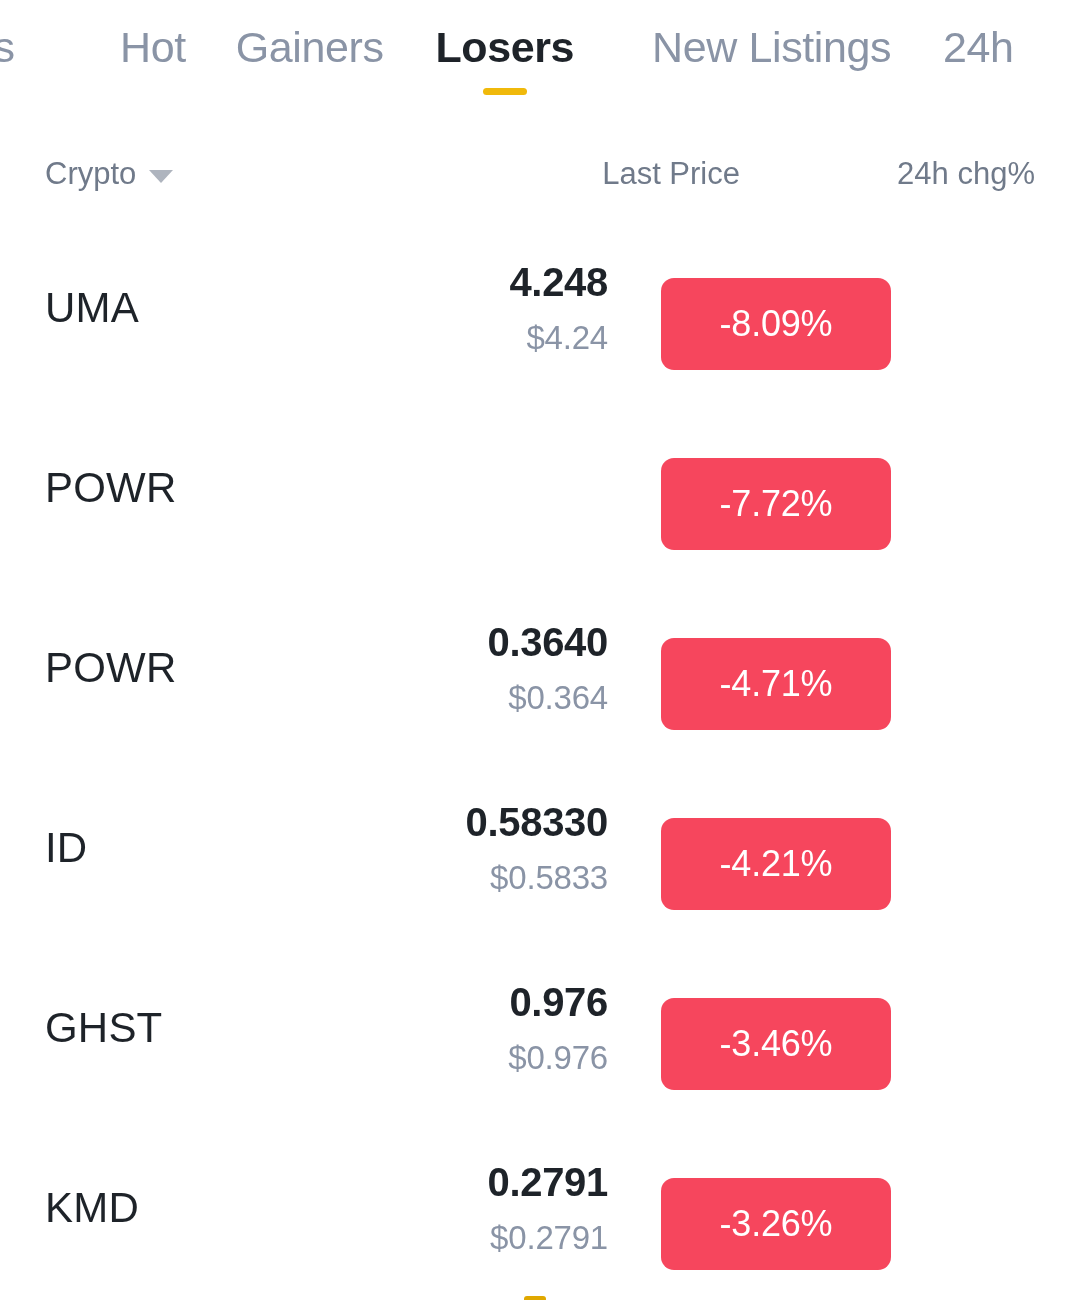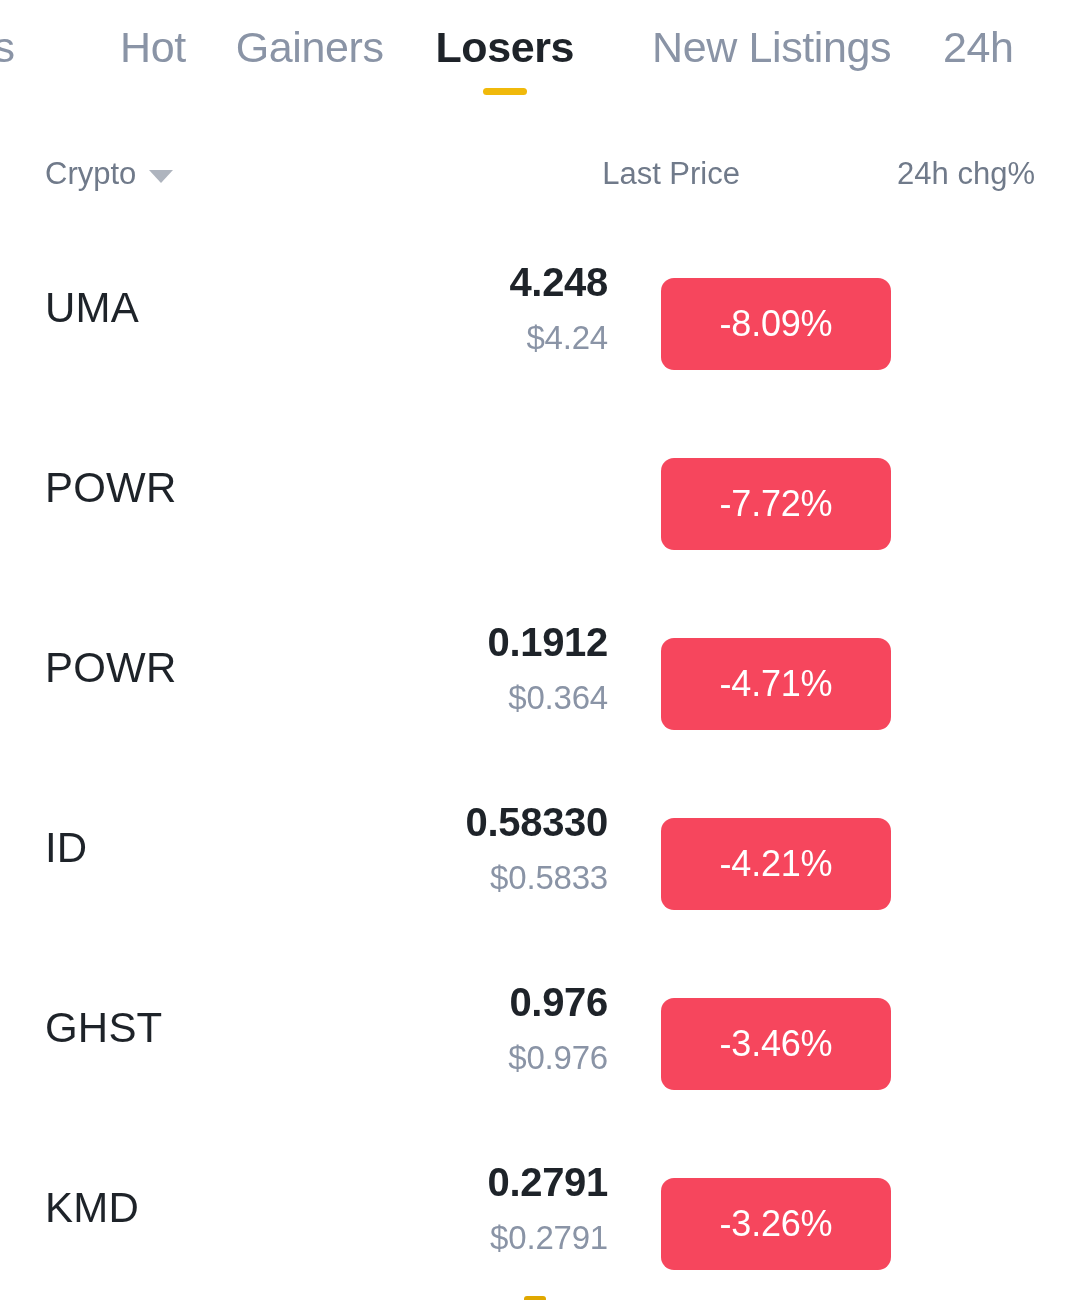--- a/index.html
+++ b/index.html
@@ -254,21 +254,21 @@
     </div>
 
     <div class="row">
       <div class="row-symbol">POWR</div>
       <div class="chg-badge">-7.72%</div>
     </div>
 
     <div class="row">
       <div class="row-symbol">POWR</div>
       <div class="row-prices">
-        <span class="price-main">0.1912</span>
+        <span class="price-main">0.3640</span>
         <span class="price-sub">$0.364</span>
       </div>
       <div class="chg-badge">-4.71%</div>
     </div>
 
     <div class="row">
       <div class="row-symbol">ID</div>
       <div class="row-prices">
         <span class="price-main">0.58330</span>
         <span class="price-sub">$0.5833</span>

